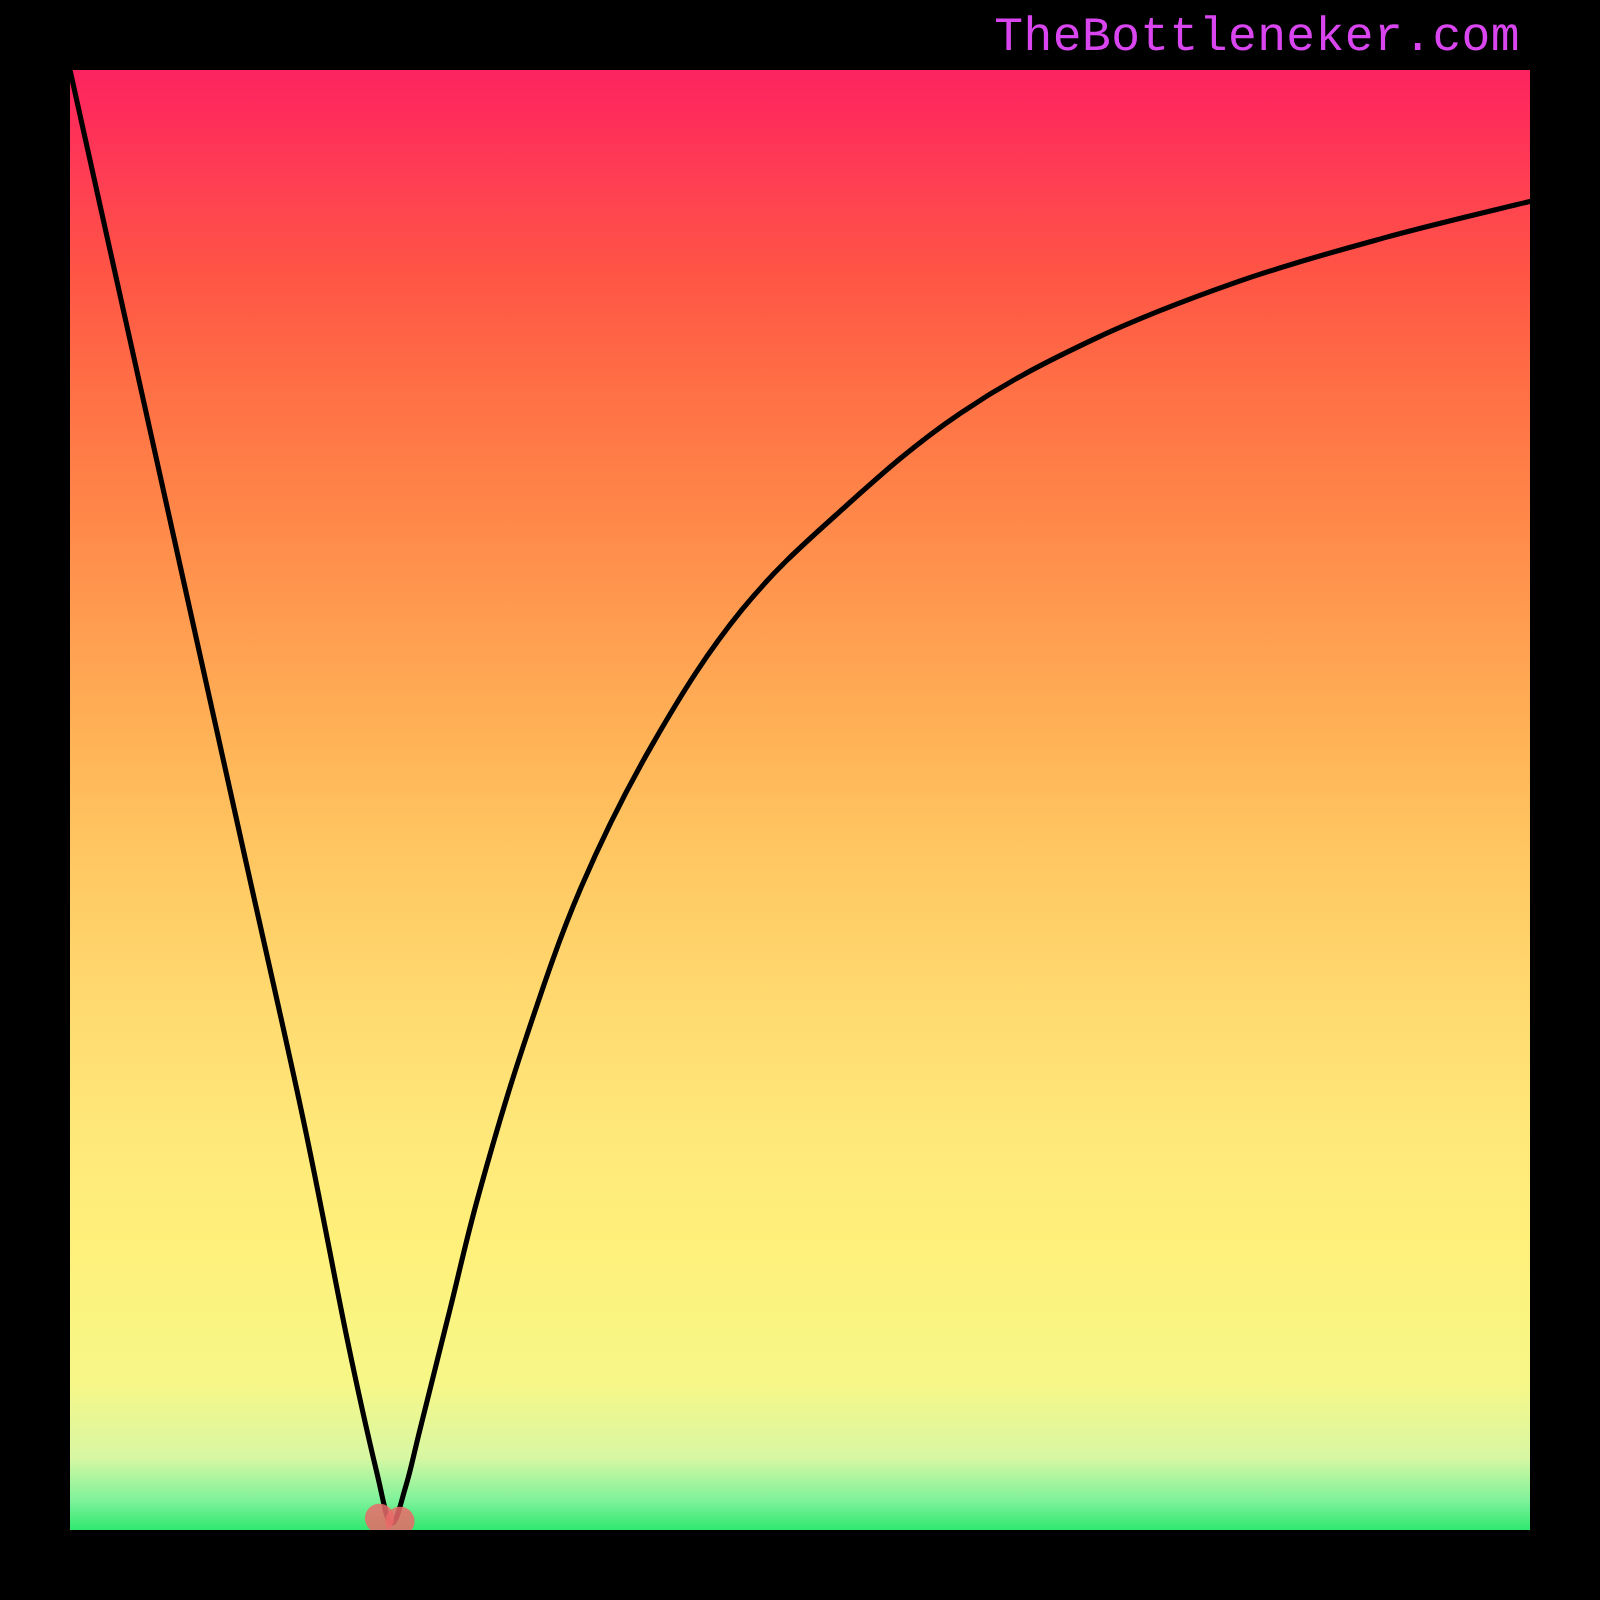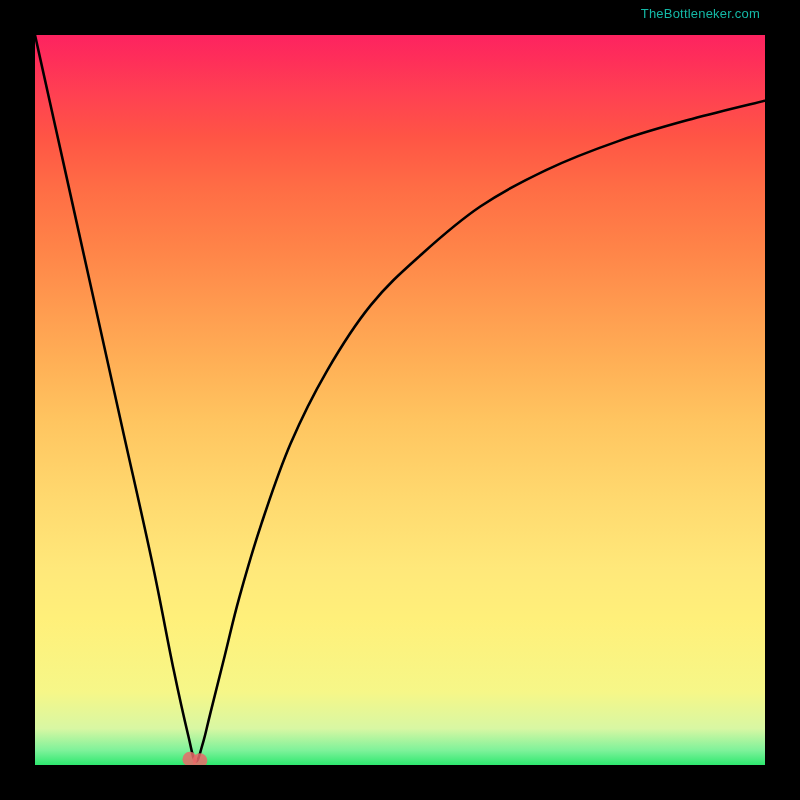--- a/index.html
+++ b/index.html
@@ -51,24 +51,24 @@
   }
   .curve-layer {
     position: absolute;
     inset: 0;
   }
   svg { display: block; }
   .watermark {
     position: absolute;
     top: 6px;
     right: 40px;
-    color: #14b8a6;
-    font-size: 13px;
+    color: #d946ef;
+    font-size: 24px;
     letter-spacing: 0.2px;
-    font-family: Liberation Sans, sans-serif;
+    font-family: Liberation Mono, monospace;
     user-select: none;
   }
 </style>
 </head>
 <body>
 
 <div class="frame">
   <div class="plot-area">
     <div class="gradient-bg"></div>
     <svg class="curve-layer" viewBox="0 0 100 100" preserveAspectRatio="none" width="730" height="730">

